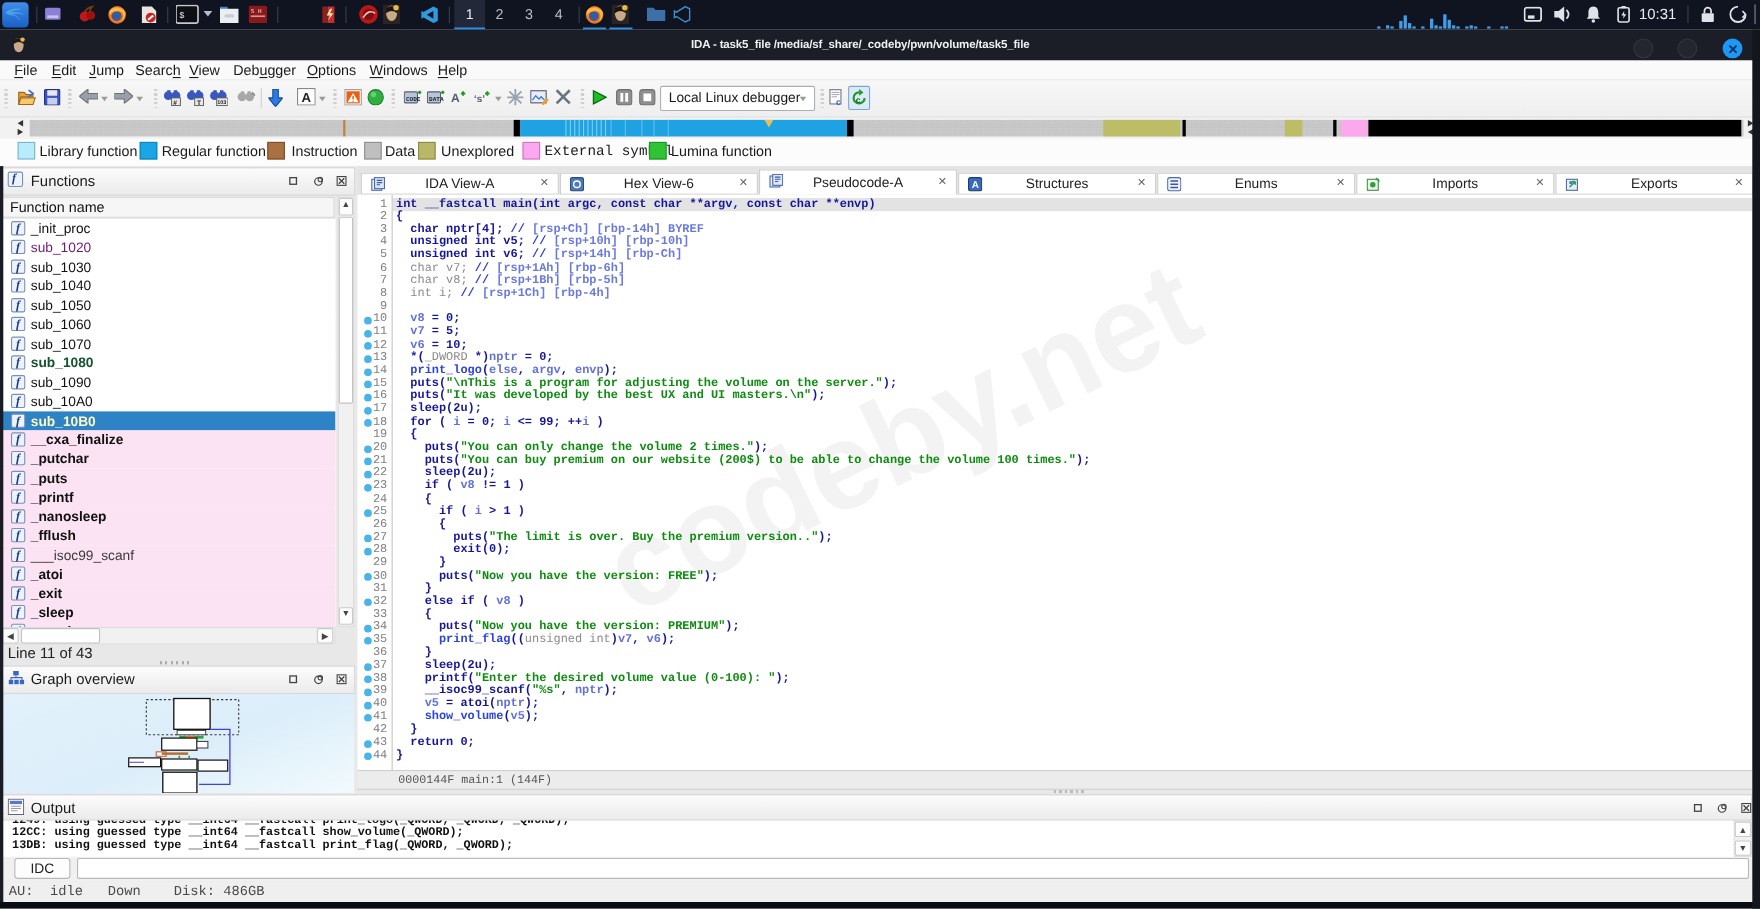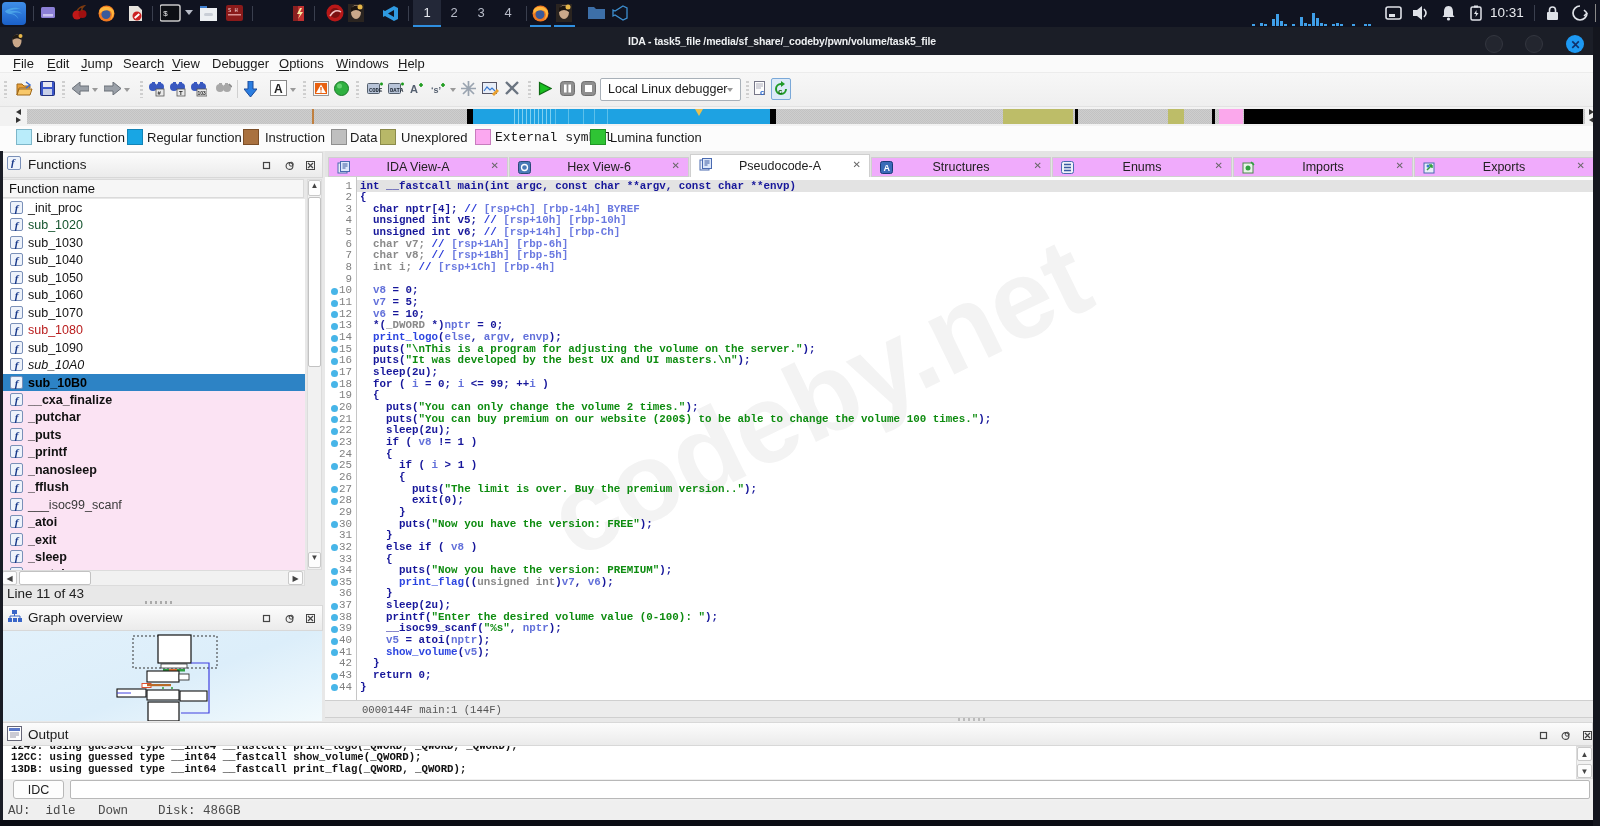--- a/index.html
+++ b/index.html
@@ -51,26 +51,26 @@
   color:#808080; font-weight:normal; }
 #code { position:absolute; left:35px; top:3.5px; font-weight:bold; color:#16169a; }
 #vsep { position:absolute; left:31px; top:0; width:1px; height:523px; background:#c6c6c6; }
 .dot { position:absolute; width:7px; height:7px; border-radius:50%; background:#47b5e8; }
 .k { color:#16169a; }
 .v { color:#6270da; }
 .fn { color:#2b44e0; }
 .s { color:#0e8c10; }
 .cm { color:#2a3bd8; }
 .cb { color:#6a79e0; }
-.g { color:#8a8a8a; font-weight:bold; }
+.g { color:#8a8a8a; font-weight:normal; }
 #codestatus { left:325px; top:700px; width:1268px; height:18px; background:#ececec;
   border-top:1px solid #cfcfcf; border-bottom:1px solid #cfcfcf;
   font-family:"Liberation Mono",monospace; font-size:10.6px; color:#555; }
 #tabbar { left:325px; top:151px; width:1268px; height:26px; background:#e4e4e4; }
-.tab { position:absolute; top:6px; height:20px; width:180px; background:#f0abfc;
+.tab { position:absolute; top:6px; height:20px; width:180px; background:#ffffff;
   border:1px solid #cfcfcf; font-size:12.5px; color:#222; }
 .tab.active { background:#ffffff; top:3px; height:23px; border-bottom:none; }
 .tab .tl { position:absolute; left:0; right:0; top:2px; text-align:center; }
 .tab.active .tl { top:4px; }
 .tab .tx { position:absolute; right:8px; top:2px; color:#666; font-size:10px; }
 .tab.active .tx { top:4px; }
 .tico { position:absolute; left:8px; top:3px; width:13px; height:13px; }
 #gcontent { left:1px; top:631px; width:321px; height:90px;
   background:linear-gradient(160deg,#e2f1fb 0%, #dceefa 55%, #f2fafd 100%); }
 #outhead { left:0; top:722px; width:1593px; height:24px; }
@@ -465,21 +465,21 @@
 <div class="abs" style="left:1px;top:179px;width:303px;height:19px;background:#f6f6f6;border:1px solid #dadada;">
   <span style="position:absolute;left:7px;top:1px;font-size:13px;color:#111;">Function name</span>
 </div>
 <div class="abs" id="flist">
     <div class="frow" style="top:0.0px;background:#ffffff;">
       <span class="ficon">f</span>
       <span class="nm" style="color:#111;font-weight:normal;">_init_proc</span>
     </div>
     <div class="frow" style="top:17.4px;background:#ffffff;">
       <span class="ficon">f</span>
-      <span class="nm" style="color:#14532d;font-weight:normal;">sub_1020</span>
+      <span class="nm" style="color:#701a75;font-weight:normal;">sub_1020</span>
     </div>
     <div class="frow" style="top:34.9px;background:#ffffff;">
       <span class="ficon">f</span>
       <span class="nm" style="color:#111;font-weight:normal;">sub_1030</span>
     </div>
     <div class="frow" style="top:52.3px;background:#ffffff;">
       <span class="ficon">f</span>
       <span class="nm" style="color:#111;font-weight:normal;">sub_1040</span>
     </div>
     <div class="frow" style="top:69.8px;background:#ffffff;">
@@ -489,33 +489,33 @@
     <div class="frow" style="top:87.2px;background:#ffffff;">
       <span class="ficon">f</span>
       <span class="nm" style="color:#111;font-weight:normal;">sub_1060</span>
     </div>
     <div class="frow" style="top:104.7px;background:#ffffff;">
       <span class="ficon">f</span>
       <span class="nm" style="color:#111;font-weight:normal;">sub_1070</span>
     </div>
     <div class="frow" style="top:122.1px;background:#ffffff;">
       <span class="ficon">f</span>
-      <span class="nm" style="color:#b91c1c;font-weight:normal;">sub_1080</span>
+      <span class="nm" style="color:#14532d;font-weight:bold;">sub_1080</span>
     </div>
     <div class="frow" style="top:139.6px;background:#ffffff;">
       <span class="ficon">f</span>
       <span class="nm" style="color:#111;font-weight:normal;">sub_1090</span>
     </div>
     <div class="frow" style="top:157.0px;background:#ffffff;">
       <span class="ficon">f</span>
-      <span class="nm" style="color:#111;font-weight:normal;font-style:italic;">sub_10A0</span>
+      <span class="nm" style="color:#111;font-weight:normal;">sub_10A0</span>
     </div>
     <div class="frow" style="top:174.5px;background:#2d83c5;">
       <span class="ficon">f</span>
-      <span class="nm" style="color:#000000;font-weight:bold;">sub_10B0</span>
+      <span class="nm" style="color:#fef9c3;font-weight:bold;">sub_10B0</span>
     </div>
     <div class="frow" style="top:191.9px;background:#fbe3f3;">
       <span class="ficon">f</span>
       <span class="nm" style="color:#111;font-weight:bold;">__cxa_finalize</span>
     </div>
     <div class="frow" style="top:209.4px;background:#fbe3f3;">
       <span class="ficon">f</span>
       <span class="nm" style="color:#111;font-weight:bold;">_putchar</span>
     </div>
     <div class="frow" style="top:226.8px;background:#fbe3f3;">

